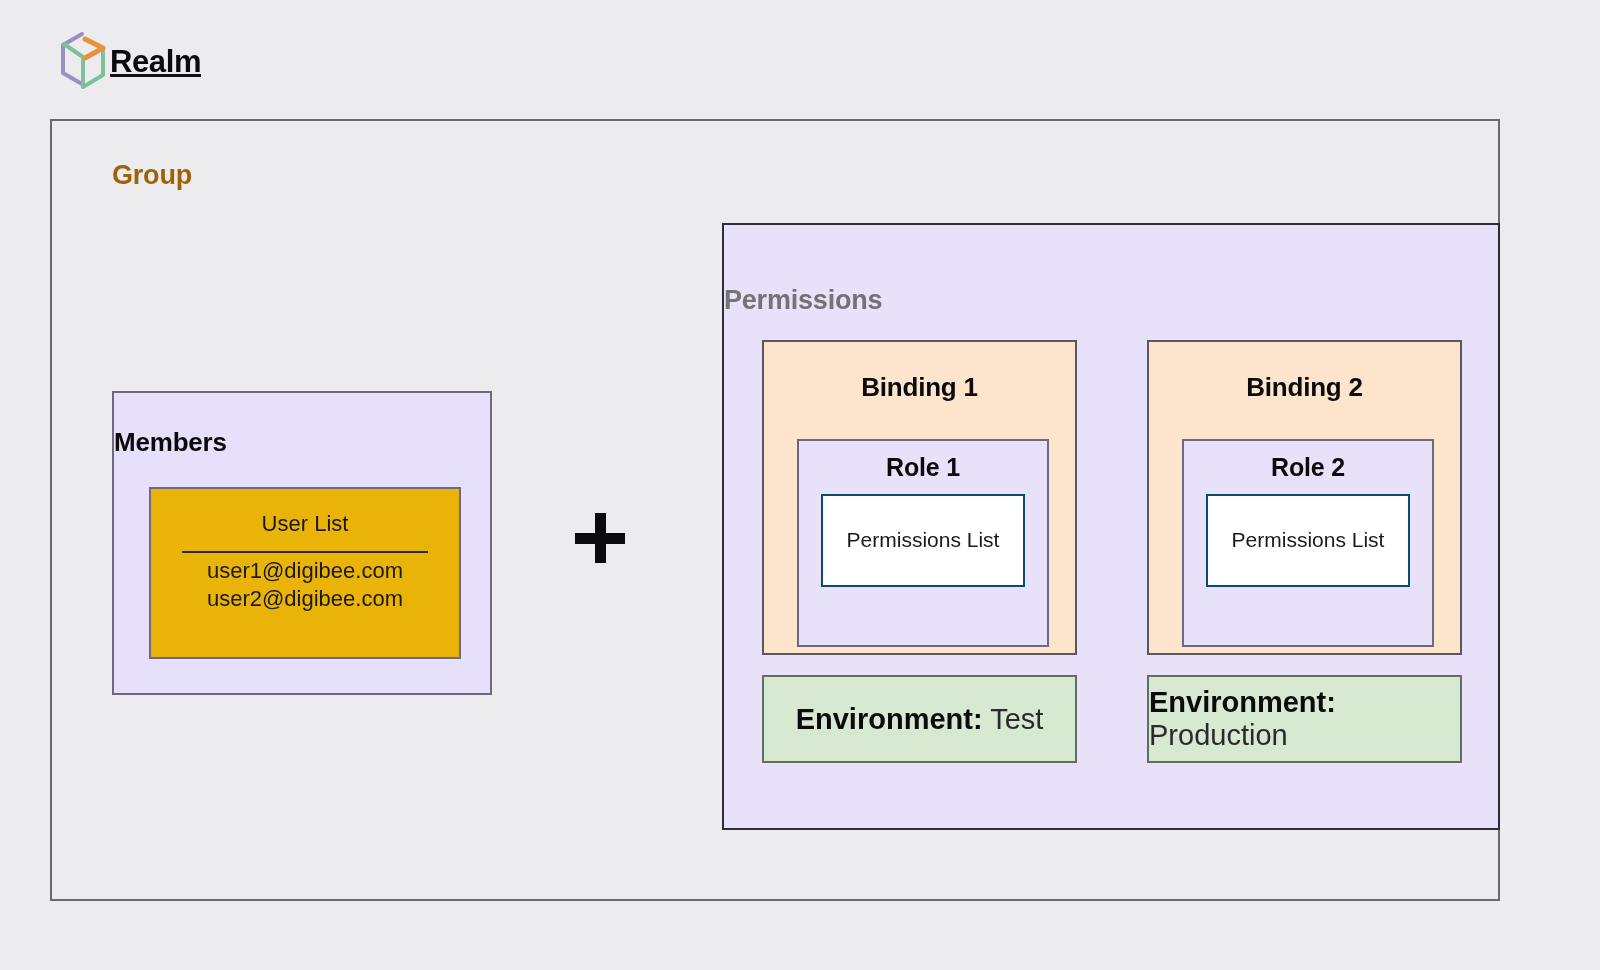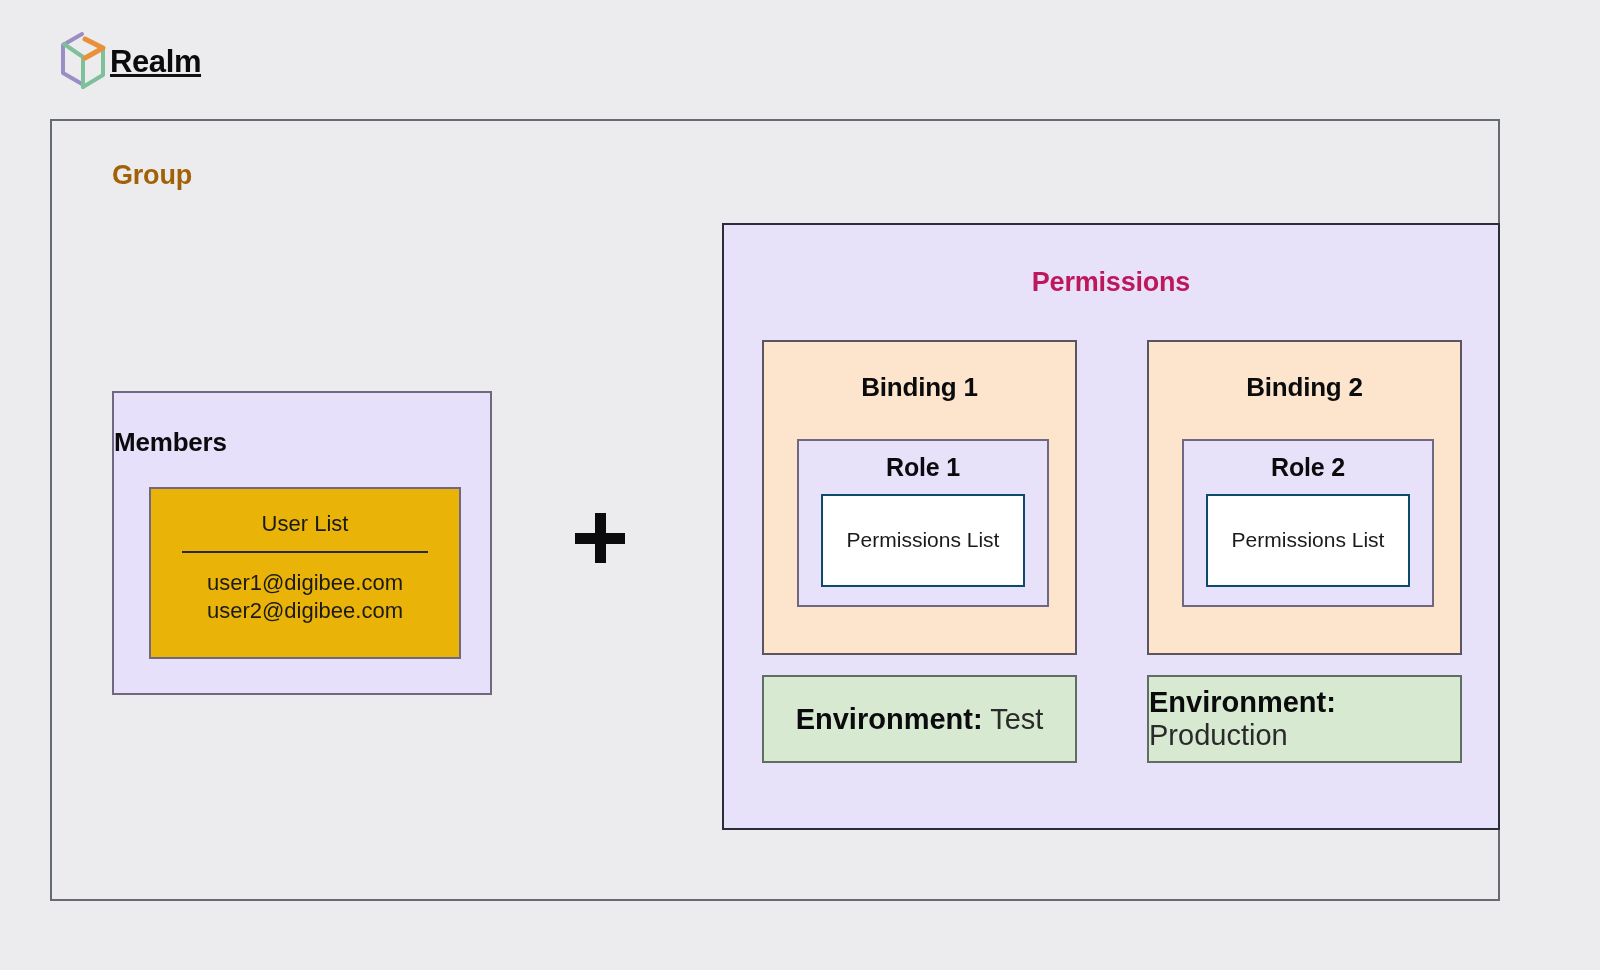--- a/index.html
+++ b/index.html
@@ -95,21 +95,21 @@
     color: #1A1A1A;
     margin-top: 22px;
   }
   #user-list-divider {
     width: 246px;
     height: 2px;
     background: #2A2A2A;
     margin: 14px auto 0 auto;
   }
   #user-list-entries {
-    margin-top: 16px;
+    margin-top: 4px;
     text-align: center;
   }
   .user-entry {
     font-size: 22px;
     color: #1A1A1A;
     line-height: 1.28;
   }
 
   
   #plus-sign {
@@ -141,25 +141,25 @@
     position: absolute;
     left: 722px;
     top: 223px;
     width: 778px;
     height: 607px;
     background: #E7E1FA;
     border: 2px solid #2C2C3A;
     box-sizing: border-box;
   }
   #permissions-title {
-    text-align: center;
+    text-align: left;
     font-size: 27px;
     font-weight: bold;
-    color: #be185d;
-    margin-top: 42px;
+    color: #737373;
+    margin-top: 60px;
     letter-spacing: -0.2px;
   }
 
   .binding-row {
     position: absolute;
     left: 38px;
     top: 115px;
     width: 700px;
     display: flex;
     justify-content: space-between;
@@ -178,21 +178,21 @@
     font-weight: bold;
     color: #0B0B0E;
     margin-top: 30px;
     letter-spacing: -0.2px;
   }
   .role-box {
     position: absolute;
     left: 33px;
     top: 97px;
     width: 252px;
-    height: 168px;
+    height: 208px;
     background: #E7E1FA;
     border: 2px solid #6F6880;
     box-sizing: border-box;
   }
   .role-title {
     text-align: center;
     font-size: 25px;
     font-weight: bold;
     color: #0B0B0E;
     margin-top: 12px;

